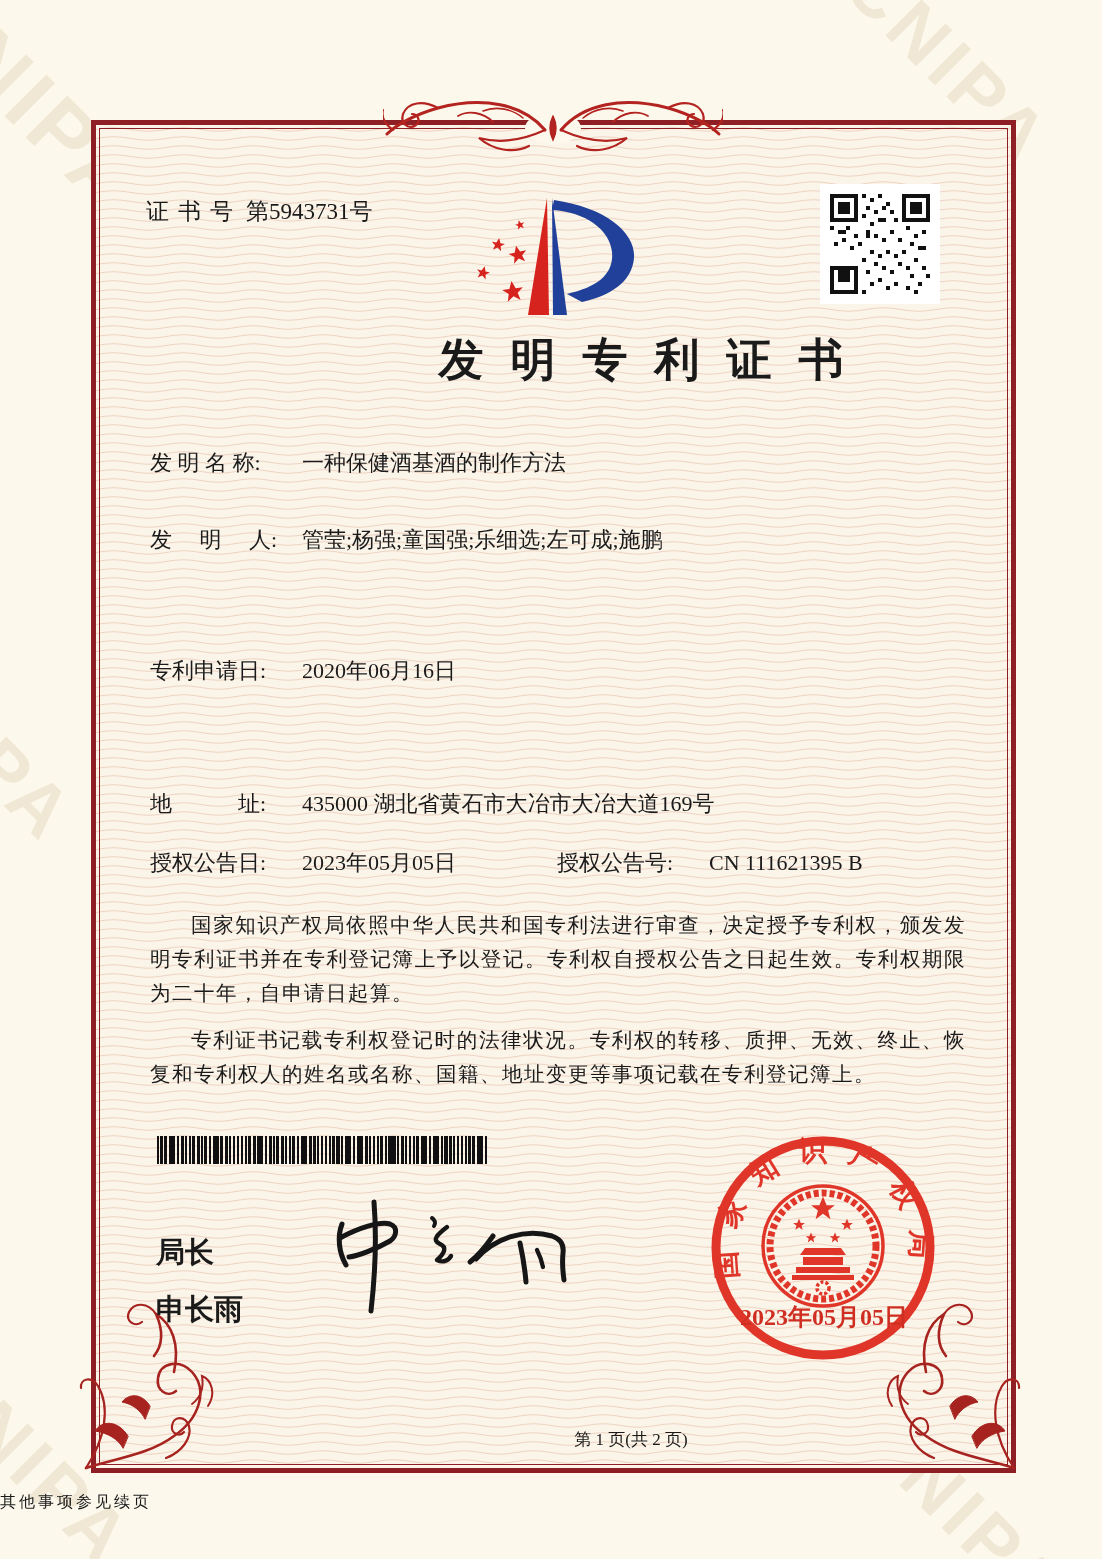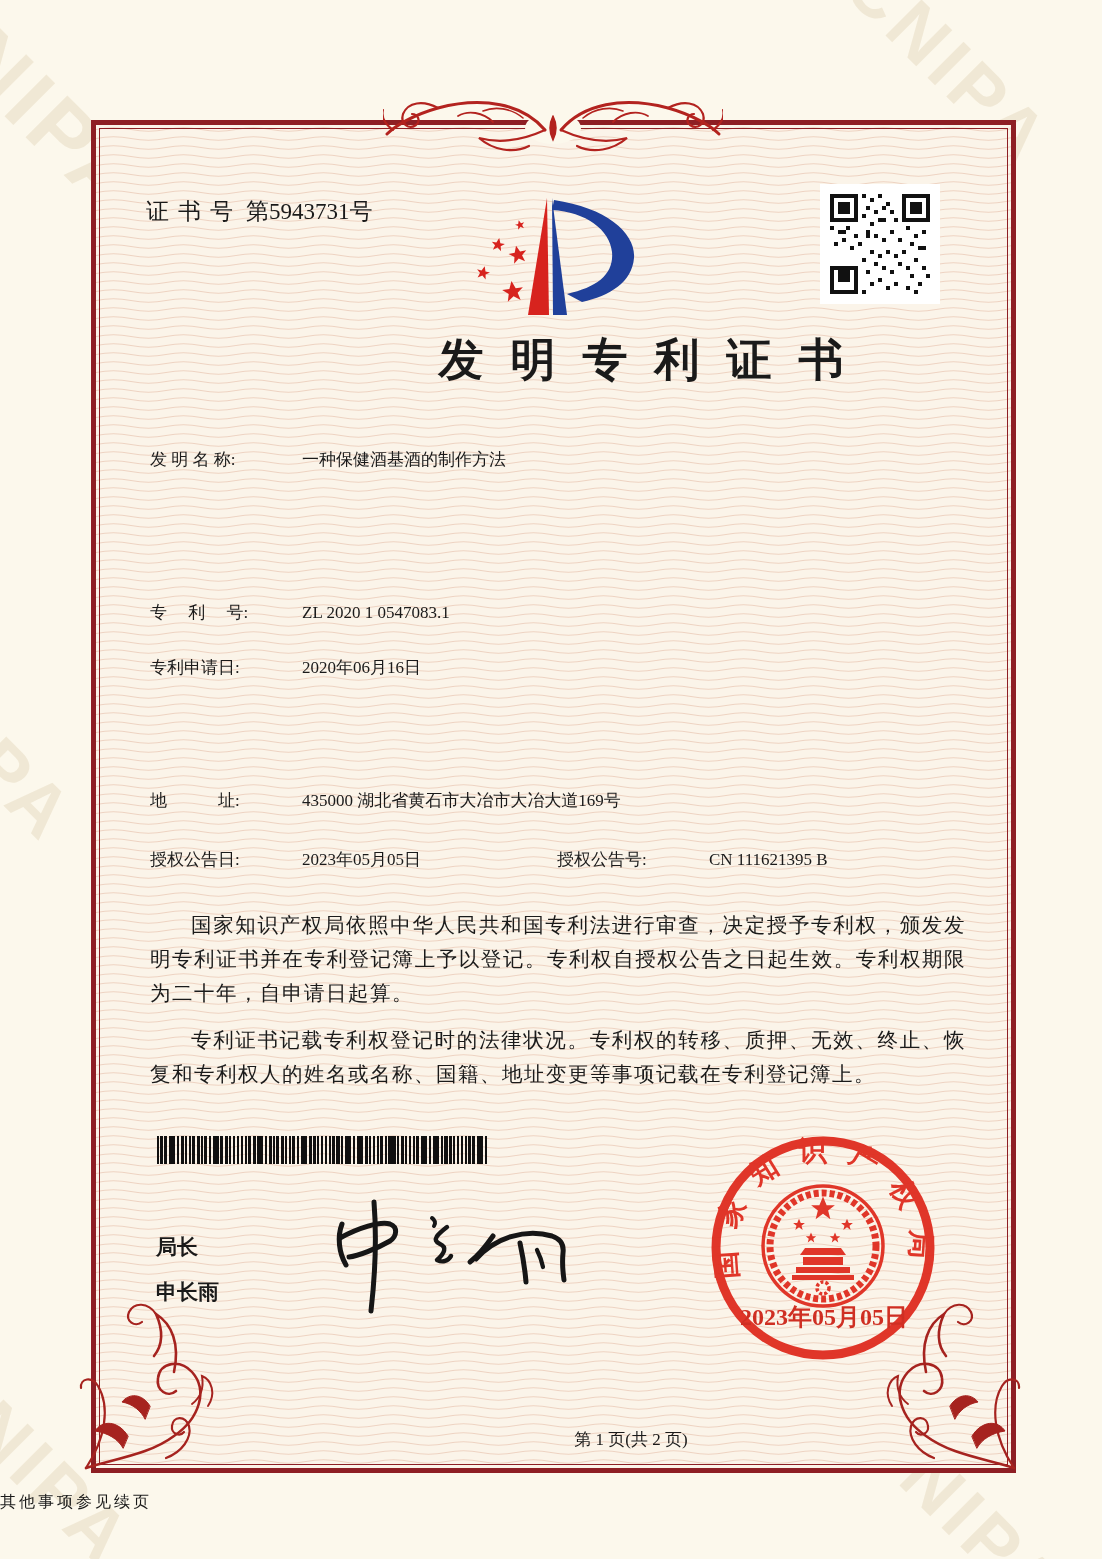--- a/index.html
+++ b/index.html
@@ -42,40 +42,40 @@
   .content{position:absolute; inset:0; z-index:5;}
   .certno{position:absolute; left:146px; top:196px; font-size:23px;}
   .certno .lbl{letter-spacing:9px; margin-right:4px;}
   .logo{position:absolute; left:452px; top:186px;}
   .qrbox{position:absolute; left:820px; top:184px; width:120px; height:120px;
     background:#ffffff; display:flex; align-items:center; justify-content:center;}
   .title{
     position:absolute; left:91px; top:330px; width:1100px; text-align:center;
     font-size:45px; font-weight:bold; letter-spacing:27px; padding-left:27px; box-sizing:border-box;
   }
-  .row{position:absolute; left:150px; font-size:17px; white-space:nowrap;}
+  .row{position:absolute; left:150px; font-size:22px; white-space:nowrap;}
   .row .lbl{display:inline-block; width:150px;}
   .row .val{margin-left:2px;}
   .r1{top:448px;}.r2{top:525px;}.r3{top:601px;}.r4{top:656px;}
   .r5{top:733px;}.r6{top:789px;}.r7{top:848px;}
   .r7 .cell2{position:absolute; left:407px; top:0; white-space:nowrap;}
   .r7 .cell2 .lbl{width:150px;}
   .paras{position:absolute; left:150px; top:908px; width:816px;
     font-size:20.5px; line-height:34px; text-align:justify; letter-spacing:1.5px;}
   .paras p{margin:0 0 13px 0; text-indent:2em;}
   .barcode{
     position:absolute; left:157px; top:1136px; width:330px; height:28px;
     background-color:transparent;
     background-image:
       repeating-linear-gradient(90deg,#101010 0 2px,rgba(0,0,0,0) 2px 4px),
       repeating-linear-gradient(90deg,#101010 0 1px,rgba(0,0,0,0) 1px 7px),
       repeating-linear-gradient(90deg,rgba(0,0,0,0) 0 3px,#101010 3px 5px,rgba(0,0,0,0) 5px 11px);
   }
   .director{position:absolute; left:156px; top:1233px;
-    font-family:"Liberation Sans","DejaVu Sans",sans-serif; font-weight:bold; font-size:21px;}
+    font-family:"Liberation Sans","DejaVu Sans",sans-serif; font-weight:bold; font-size:29px;}
   .director .name{margin-top:17px;}
   .signature{position:absolute; left:280px; top:1180px; z-index:6;}
   .seal{position:absolute; left:708px; top:1133px; z-index:7; opacity:0.94;}
   .pagefooter{position:absolute; left:91px; top:1428px; width:1080px; text-align:center; font-size:17px;}
   .note{position:absolute; left:0; top:1492px; width:902px; text-align:left;
     font-size:16px; letter-spacing:3px;}
 </style>
 </head>
 <body>
 
@@ -239,22 +239,22 @@
             <rect x="32" y="96" width="4" height="4"></rect>
         </g>
       </svg>
     </div>
 
     <div class="title">发明专利证书</div>
 
     <div class="row r1">
       <span class="lbl">发 明 名 称:</span><span class="val">一种保健酒基酒的制作方法</span>
     </div>
-    <div class="row r3">
-      <span class="lbl">专　 利　 号:</span><span class="val">ZL 2020 1 0547083.1</span>
+    <div class="row r2">
+      <span class="lbl">发　 明　 人:</span><span class="val">管莹;杨强;童国强;乐细选;左可成;施鹏</span>
     </div>
     <div class="row r4">
       <span class="lbl">专利申请日:</span><span class="val">2020年06月16日</span>
     </div>
     <div class="row r6">
       <span class="lbl">地　　　址:</span><span class="val">435000 湖北省黄石市大冶市大冶大道169号</span>
     </div>
     <div class="row r7">
       <span class="lbl">授权公告日:</span><span class="val">2023年05月05日</span>
       <span class="cell2">

